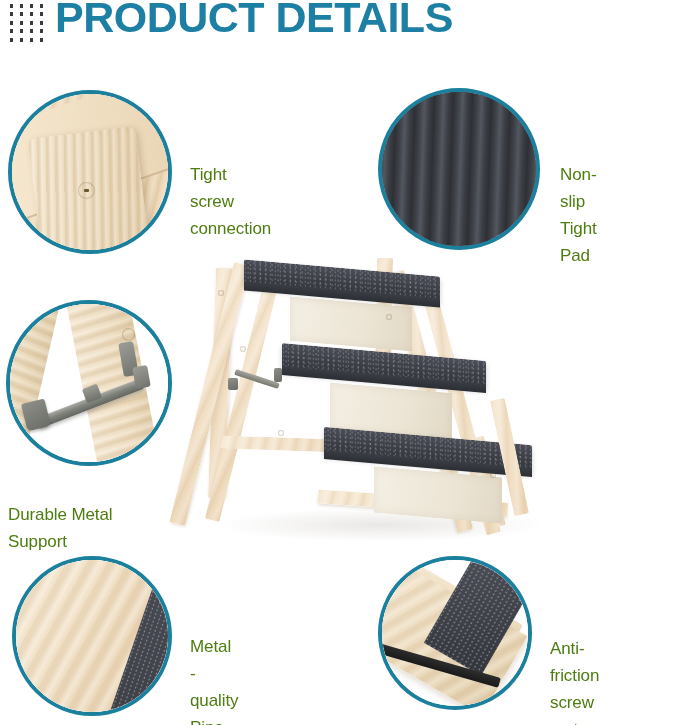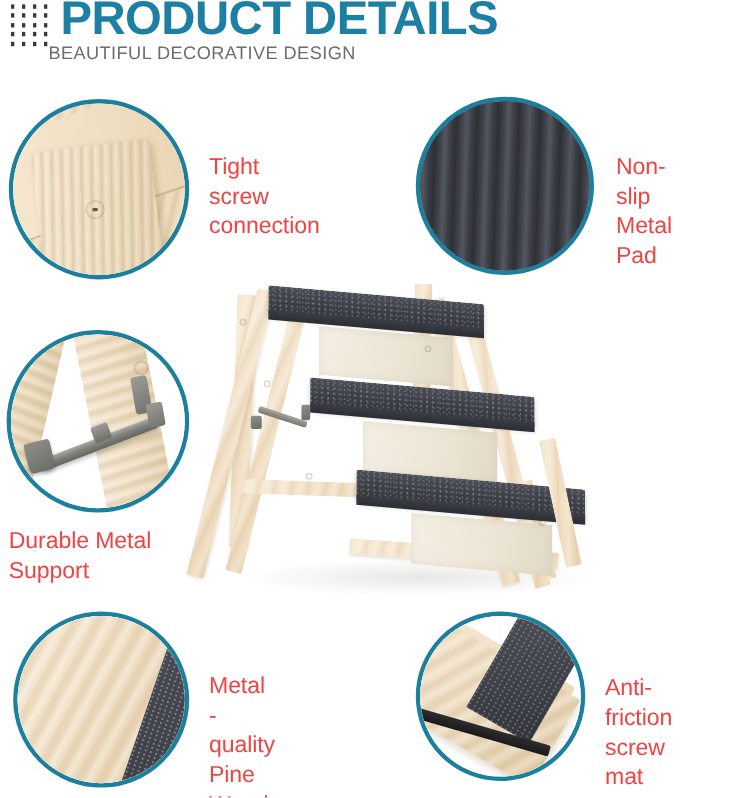--- a/index.html
+++ b/index.html
@@ -31,22 +31,22 @@
 
   
   .callout { position:absolute; }
   .ring {
     position:absolute; border-radius:50%;
     border:4px solid #1b7f9e; overflow:hidden; background:#fff;
   }
   .ring .photo { position:absolute; inset:-4px; }
 
   .label {
-    position:absolute; color:#ef4444; font-size:21px; line-height:27px;
-    font-weight:400; white-space:pre-line; letter-spacing:-0.1px;
+    position:absolute; color:#4d7c0f; font-size:17px; line-height:27px;
+    font-weight:400; white-space:pre-line; letter-spacing:-0.1px;margin-top:23px;
   }
 
   
   .wood {
     background:
       repeating-linear-gradient(103deg,
         rgba(180,142,96,0.20) 0px, rgba(180,142,96,0.00) 3px,
         rgba(255,255,255,0.20) 7px, rgba(180,142,96,0.14) 12px),
       linear-gradient(103deg,#f3e2c8 0%,#efdcbd 40%,#e8d2ae 75%,#f2e0c4 100%);
   }
@@ -111,21 +111,20 @@
     <i></i>
       <i></i>
       <i></i>
       <i></i>
     <i></i>
       <i></i>
       <i></i>
       <i></i>
   </div>
   <div class="title">PRODUCT DETAILS</div>
-  <div class="subtitle">BEAUTIFUL DECORATIVE DESIGN</div>
 </div>
 
 <div class="callout">
   <div class="ring" style="left:8px; top:90px; width:164px; height:164px;">
     <div class="photo wood">
       <div style="position:absolute;left:-26px;top:6px;width:230px;height:96px;transform:rotate(-19deg);
                   background:linear-gradient(100deg,#f7ead3,#eedcbe 60%,#e4cfac);
                   border-bottom:2px solid rgba(176,140,96,.45);"></div>
       <div style="position:absolute;left:28px;top:42px;width:108px;height:145px;transform:rotate(-7deg);
                   background:
@@ -139,21 +138,21 @@
   </div>
   <div class="label" style="left:190px; top:138px;">Tight screw
 connection</div>
 </div>
 
 <div class="callout">
   <div class="ring" style="left:378px; top:88px; width:162px; height:162px;">
     <div class="photo carpet"></div>
   </div>
   <div class="label" style="left:560px; top:138px;">Non-slip
-Metal Pad</div>
+Tight Pad</div>
 </div>
 
 <div class="callout">
   <div class="ring" style="left:6px; top:300px; width:166px; height:166px;">
     <div class="photo" style="background:#ffffff;">
       <div style="position:absolute;left:-4px;top:-12px;width:60px;height:210px;transform:rotate(13deg);
                   transform-origin:top left;
                   background:
                     repeating-linear-gradient(8deg, rgba(180,145,100,.20) 0 3px, rgba(255,255,255,.20) 7px, rgba(180,145,100,.10) 12px),
                     linear-gradient(90deg,#f6e9d3,#eedfc1 60%,#e3d0ae);"></div>

